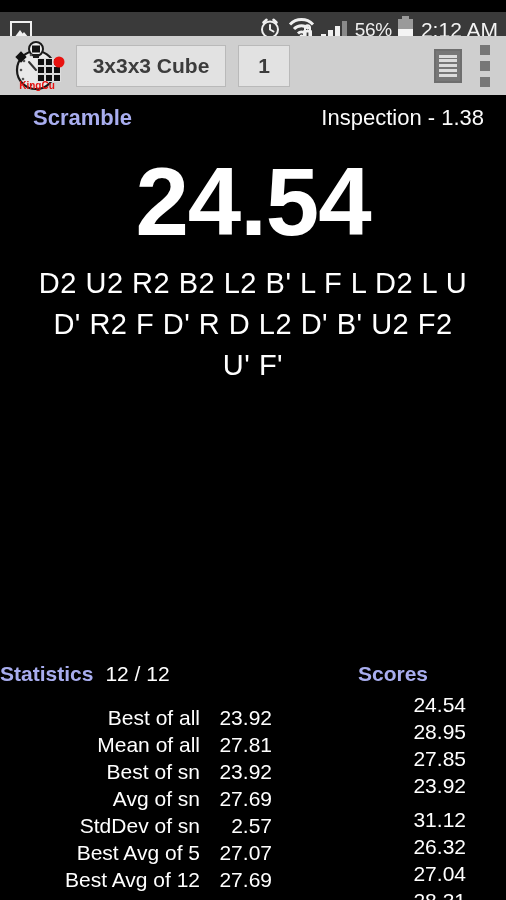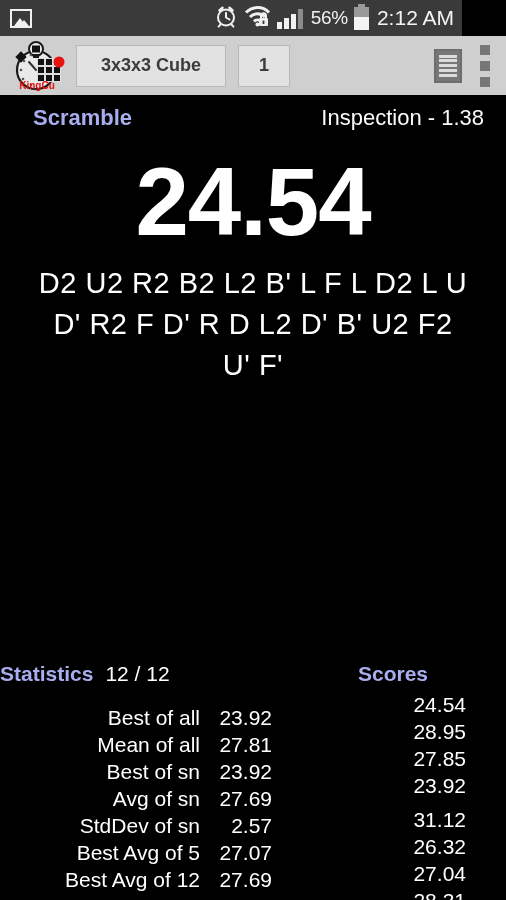--- a/index.html
+++ b/index.html
@@ -6,22 +6,22 @@
   html, body {
     width: 506px; height: 900px;
     background: #000;
     font-family: "Liberation Sans", sans-serif;
     overflow: hidden;
   }
   #app { position: relative; width: 506px; height: 900px; background: #000; }
 
   
   .statusbar {
-    position: absolute; left: 0; top: 0;
-    width: 462px; height: 36px;
+    position: absolute; left: 0; top: 12px;
+    width: 506px; height: 36px;
     background: #3a3a3a;
     display: flex; align-items: center;
     padding: 0 8px 0 10px;
     color: #f2f2f2;
   }
   .sb-left { display: flex; align-items: center; }
   .sb-right { margin-left: auto; display: flex; align-items: center; gap: 6px; }
   .img-icon {
     width: 22px; height: 19px;
     border: 2px solid #f0f0f0;
@@ -71,21 +71,21 @@
     padding: 0 10px 0 10px;
   }
   .logo {
     width: 56px; height: 52px; position: relative; flex: 0 0 auto;
   }
   .logo svg { display:block; }
   .spinner {
     height: 42px; background: #e2e2e2;
     border: 1px solid #b9b9b9;
     display: flex; align-items: center;
-    color: #3c3c3c; font-size: 18px; font-weight: bold;
+    color: #3c3c3c; font-size: 21px; font-weight: bold;
     padding: 0 14px;
   }
   .spinner-cube { margin-left: 10px; min-width: 150px; justify-content:center; }
   .spinner-count { margin-left: 12px; min-width: 52px; justify-content: center; }
   .tb-right { margin-left: auto; display: flex; align-items: center; gap: 18px; padding-right: 6px; }
   .list-icon { width: 28px; height: 34px; background: #777; border: 2px solid #6e6e6e; padding: 4px 3px;
                display: flex; flex-direction: column; justify-content: space-between; }
   .list-icon i { display: block; height: 3px; background: #dcdcdc; }
   .dots-icon { width: 10px; display: flex; flex-direction: column; gap: 6px; }
   .dots-icon i { display: block; width: 10px; height: 10px; background: #777; }

